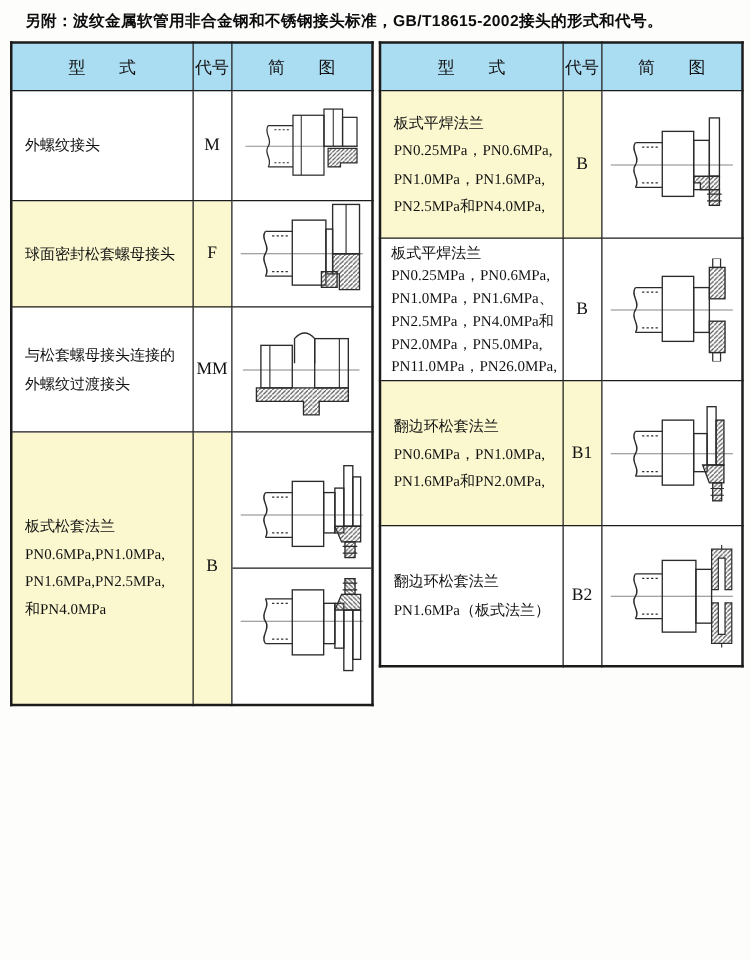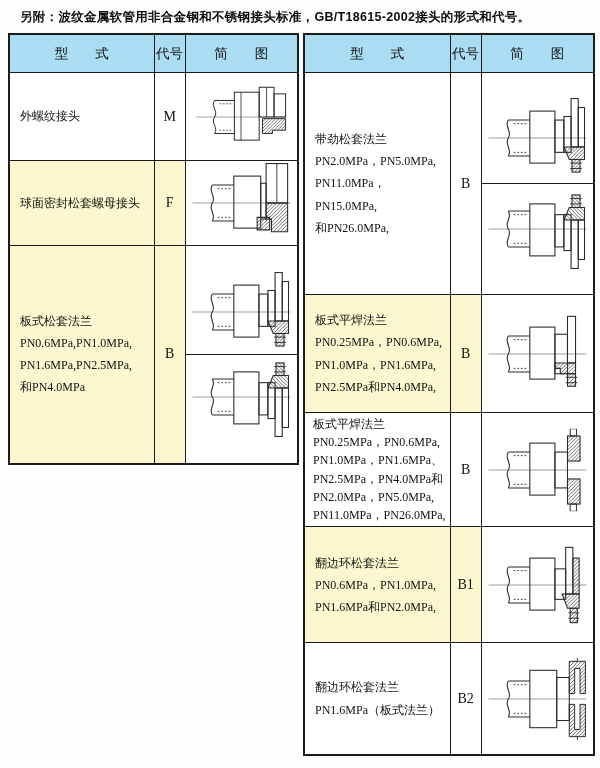--- a/index.html
+++ b/index.html
@@ -198,20 +198,32 @@
         </td>
       </tr>
       <tr style="height:83px;border-radius:16px;">
         <td class="ty hl">
             <span class="tx">球面密封松套螺母接头</span>
           </td>
         <td class="co hl">F</td>
         <td class="dg">
           <svg viewBox="0 0 116 92" width="104" height="84">
               <use href="#sym-f"></use>
+            </svg>
+        </td>
+      </tr>
+      <tr style="height:100px;">
+        <td class="ty">
+            <span class="tx">与松套螺母接头连接的
+外螺纹过渡接头</span>
+          </td>
+        <td class="co">MM</td>
+        <td class="dg">
+          <svg viewBox="0 0 116 92" width="104" height="86">
+              <use href="#sym-mm"></use>
             </svg>
         </td>
       </tr>
       <tr style="height:218px;">
         <td class="ty hl">
             <span class="tx">板式松套法兰
 PN0.6MPa,PN1.0MPa,
 PN1.6MPa,PN2.5MPa,
 和PN4.0MPa</span>
           </td>
@@ -241,43 +253,20 @@
         <col style="width:112px;">
       </colgroup>
     <thead>
       <tr style="height:37px;">
         <th>型　　式</th>
         <th>代号</th>
         <th>简　　图</th>
       </tr>
     </thead>
     <tbody>
-      <tr style="height:222px;">
-        <td class="ty">
-            <span class="tx">带劲松套法兰
-PN2.0MPa，PN5.0MPa,
-PN11.0MPa，PN15.0MPa,
-和PN26.0MPa,</span>
-          </td>
-        <td class="co">B</td>
-        <td class="dg">
-          <div class="halves">
-            <div class="half">
-              <svg viewBox="0 0 116 92" width="104" height="90">
-                  <use href="#sym-flange-down"></use>
-                </svg>
-            </div>
-            <div class="half">
-              <svg viewBox="0 0 116 92" width="104" height="90">
-                  <use href="#sym-flange-up"></use>
-                </svg>
-            </div>
-          </div>
-        </td>
-      </tr>
       <tr style="height:118px;">
         <td class="ty hl">
             <span class="tx">板式平焊法兰
 PN0.25MPa，PN0.6MPa,
 PN1.0MPa，PN1.6MPa,
 PN2.5MPa和PN4.0MPa,</span>
           </td>
         <td class="co hl">B</td>
         <td class="dg">
           <svg viewBox="0 0 116 92" width="104" height="92">

